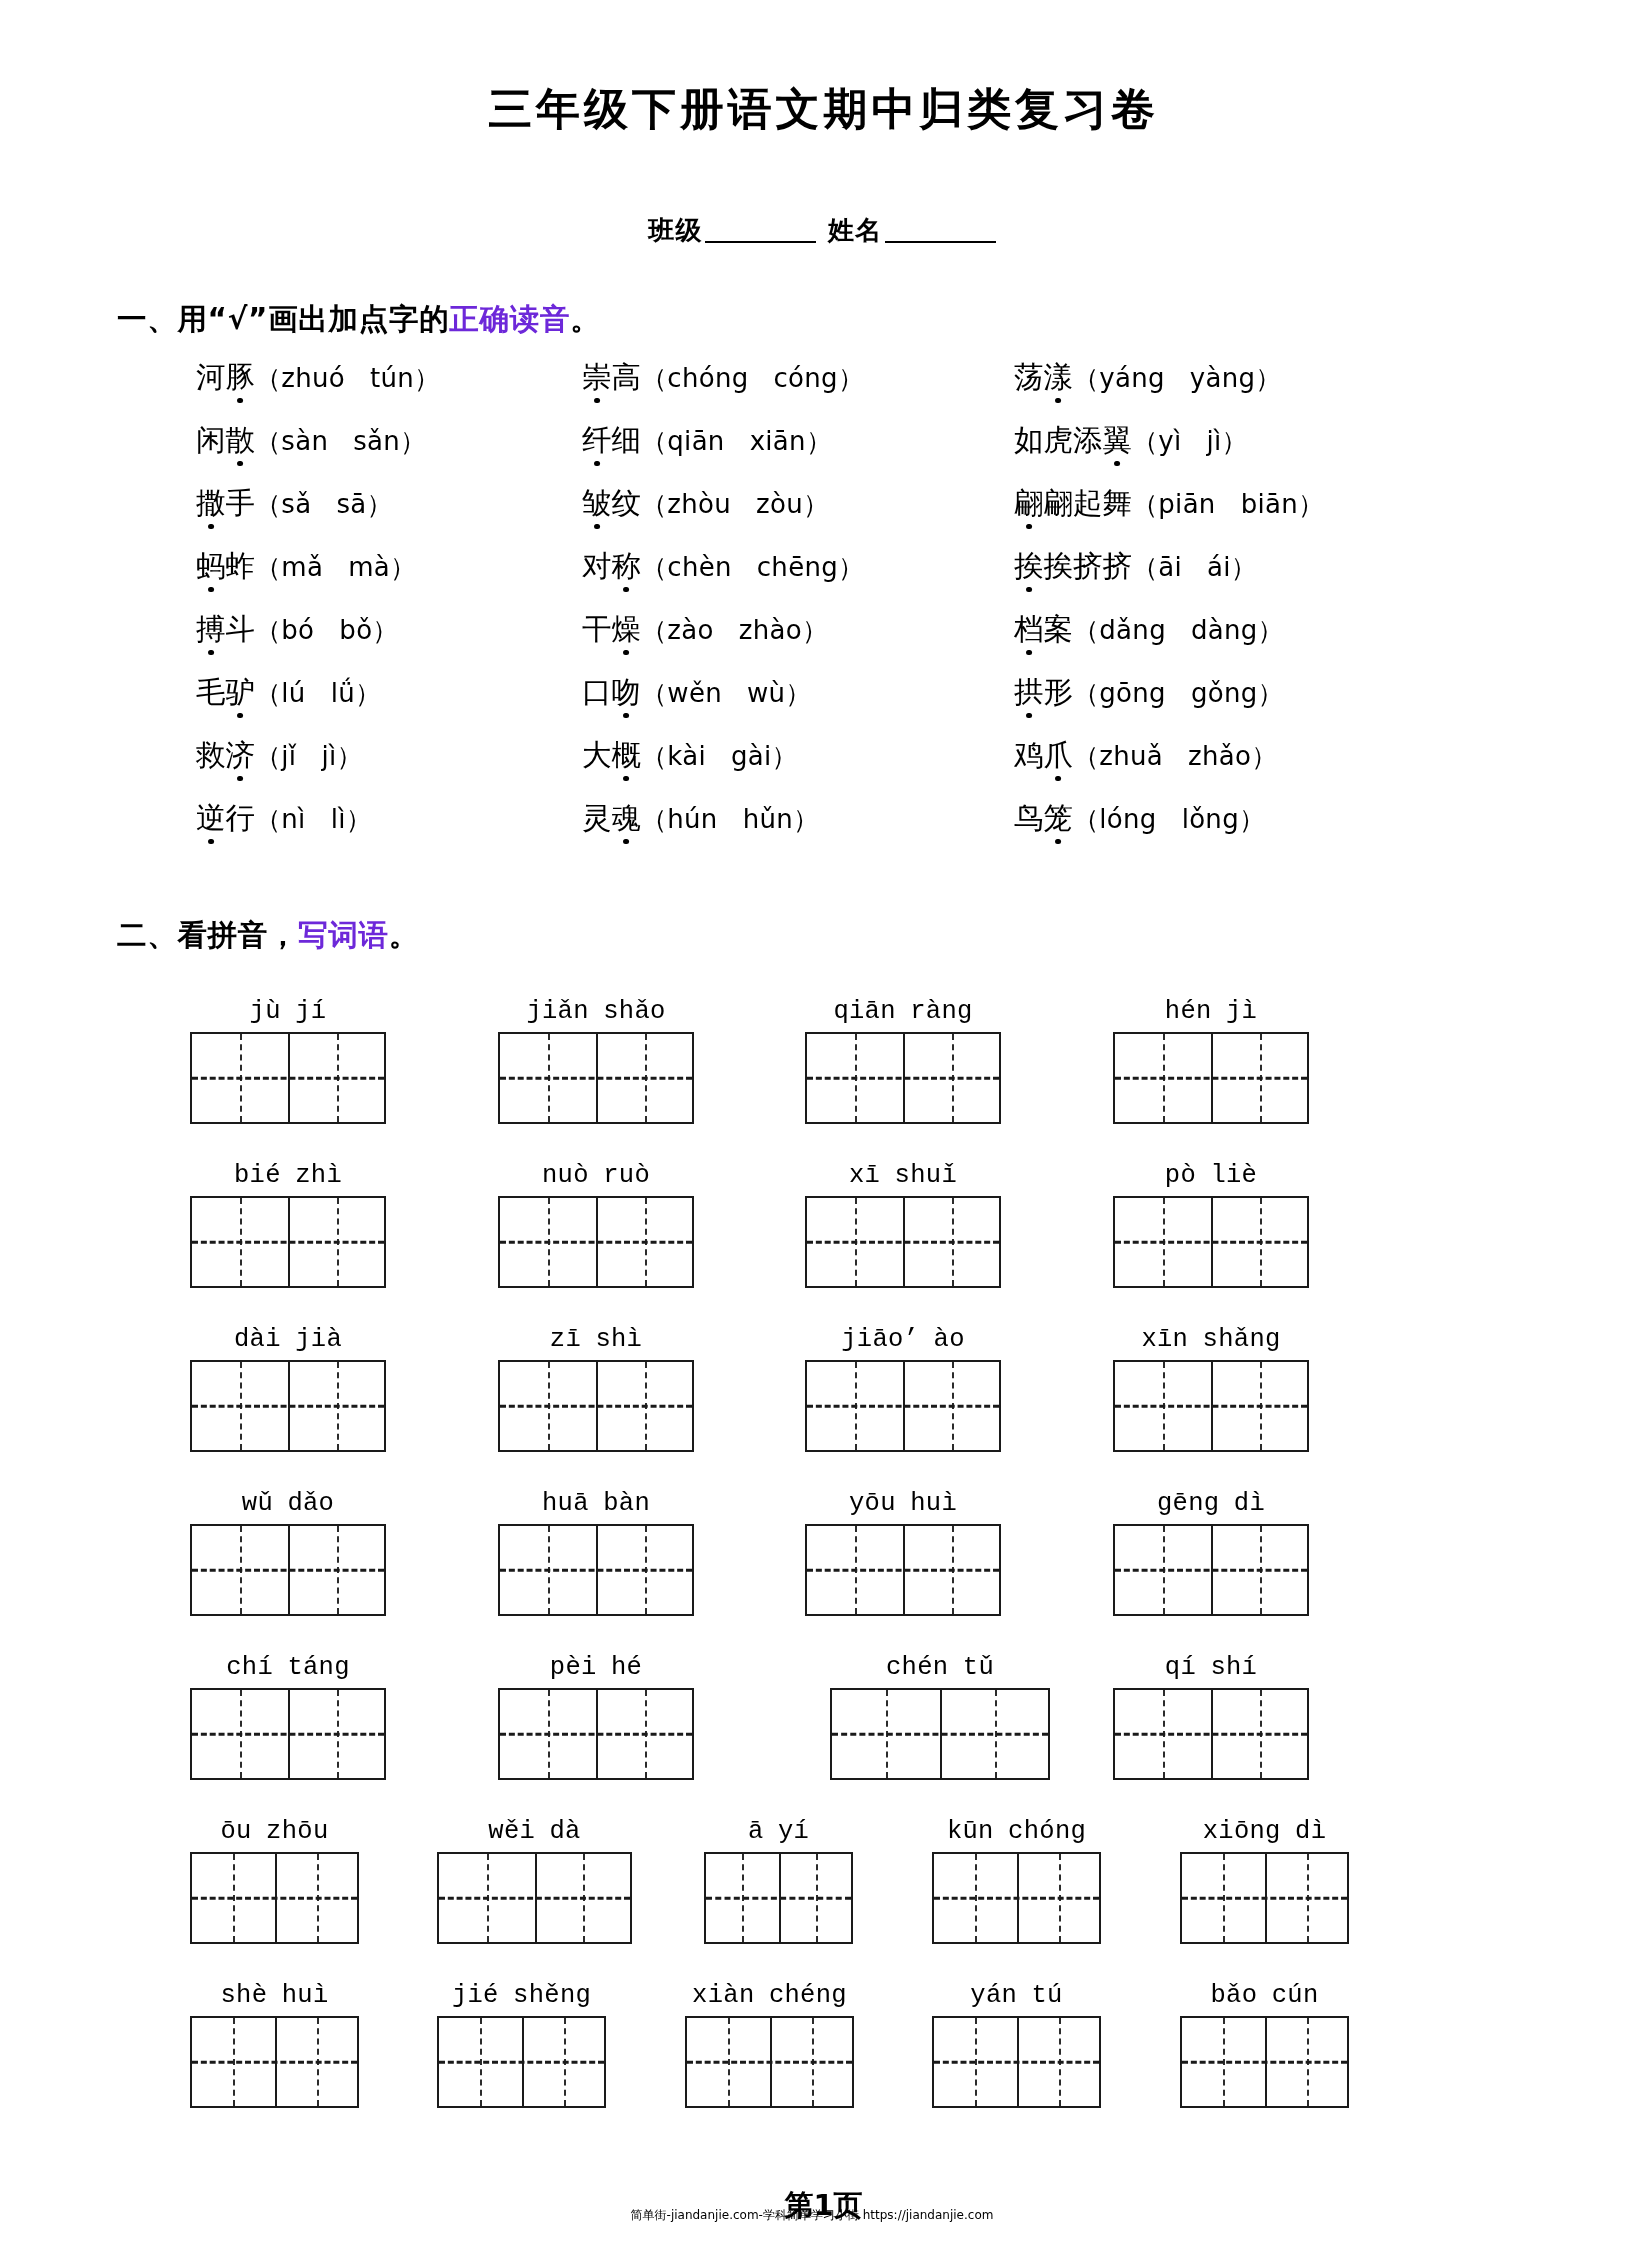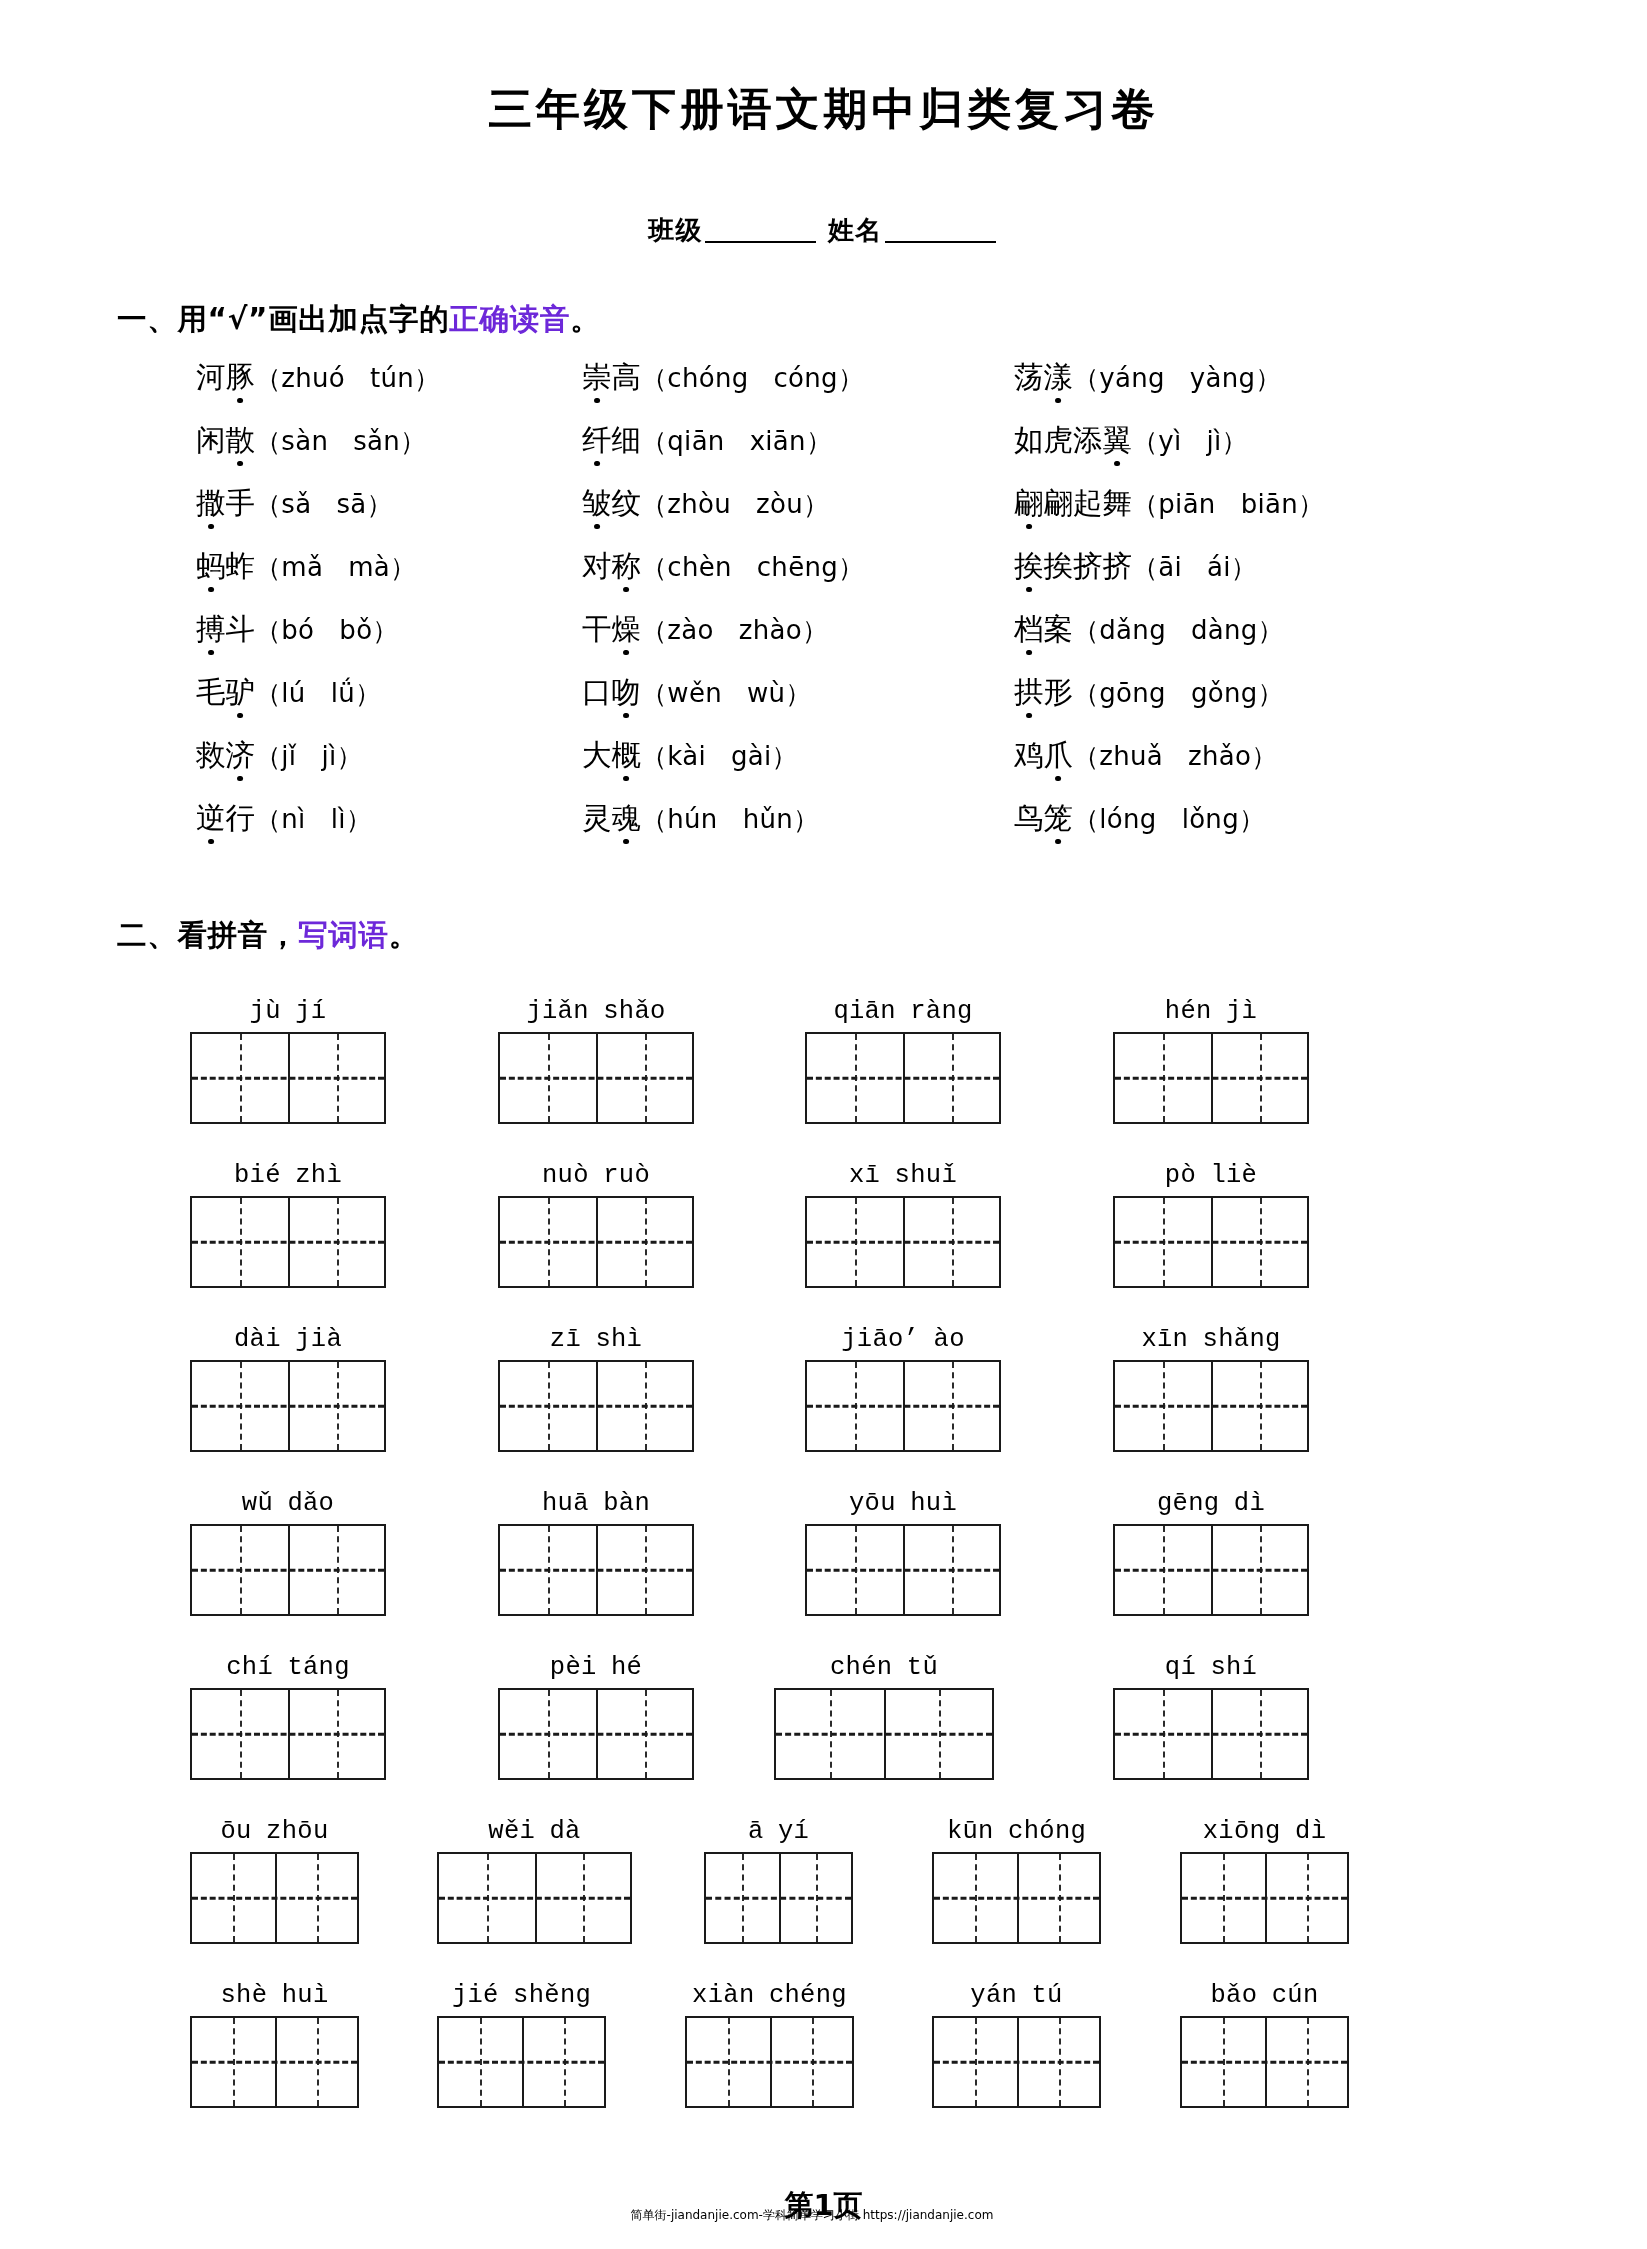--- a/index.html
+++ b/index.html
@@ -399,21 +399,21 @@
             <div class="tz-cell"></div>
           </div>
         </div>
         <div class="tz-item" style="left: 498px; width: 196px;">
           <div class="tz-pin"><span>pèi</span><span class="sp"></span><span>hé</span></div>
           <div class="tz-box">
             <div class="tz-cell"></div>
             <div class="tz-cell"></div>
           </div>
         </div>
-        <div class="tz-item" style="left: 774px; width: 220px;">
+        <div class="tz-item" style="left: 830px; width: 220px;">
           <div class="tz-pin"><span>chén</span><span class="sp"></span><span>tǔ</span></div>
           <div class="tz-box">
             <div class="tz-cell"></div>
             <div class="tz-cell"></div>
           </div>
         </div>
         <div class="tz-item" style="left: 1113px; width: 196px;">
           <div class="tz-pin"><span>qí</span><span class="sp"></span><span>shí</span></div>
           <div class="tz-box">
             <div class="tz-cell"></div>

